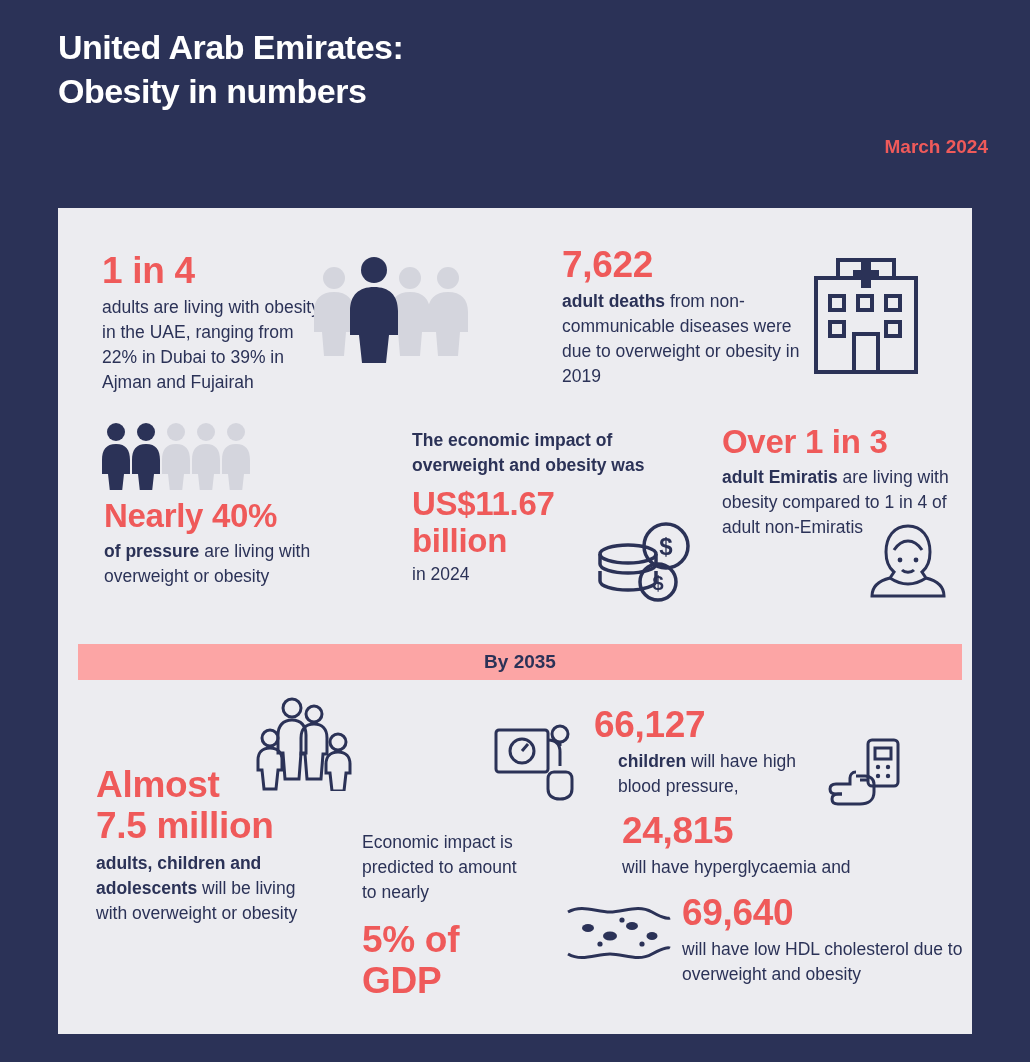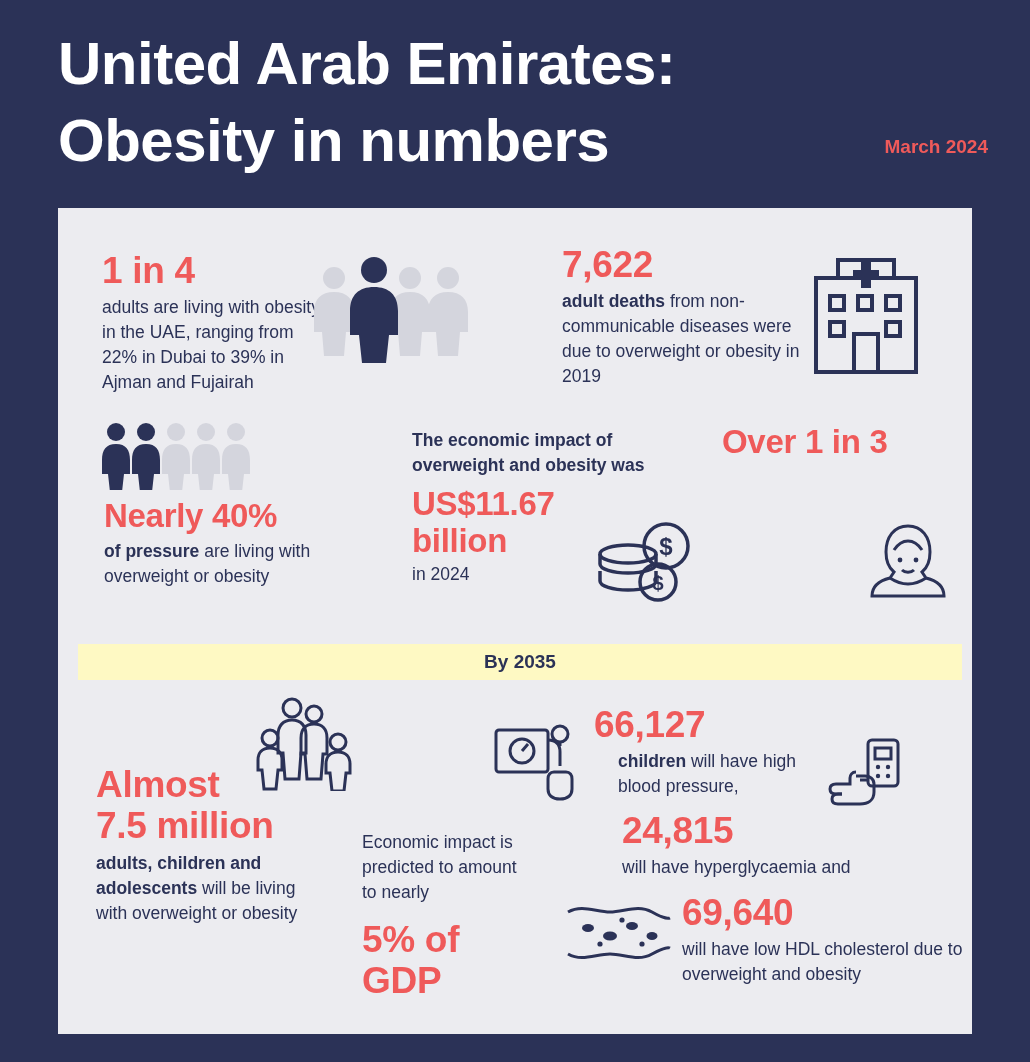--- a/index.html
+++ b/index.html
@@ -14,21 +14,21 @@
   .page { position: relative; width: 1030px; height: 1062px; }
 
   
   .header {
     position: absolute;
     left: 58px; top: 26px;
     width: 930px;
   }
   .title {
     color: #ffffff;
-    font-size: 60px;
+    font-size: 34px;
     font-weight: bold;
     line-height: 1.28;
     letter-spacing: -0.5px;
     white-space: pre-line;
     margin: 0;
   }
   .date {
     position: absolute;
     right: 0; top: 110px;
     color: #ef5a5a;
@@ -43,21 +43,21 @@
     width: 914px;
     background: #ececf0;
   }
   #panel-top { top: 208px; height: 420px; }
   #panel-bottom { top: 628px; height: 406px; }
 
   .band {
     position: absolute;
     left: 78px; top: 644px;
     width: 884px; height: 36px;
-    background: #fef9c3;
+    background: #fca5a5;
     color: #2b3257;
     font-size: 19px;
     font-weight: bold;
     display: flex;
     align-items: center;
     justify-content: center;
   }
 
   
   .stat { position: absolute; }
@@ -208,20 +208,23 @@
       </g>
       <g fill="#2b3257" font-family="Liberation Sans, sans-serif" font-weight="bold">
         <text x="70" y="39" font-size="24" text-anchor="middle">$</text>
         <text x="62" y="74" font-size="20" text-anchor="middle">$</text>
       </g>
     </svg>
   </div>
 
   <div class="stat" style="left:722px; top:424px; width:240px;">
     <div class="big" style="white-space:nowrap;">Over 1 in 3</div>
+    <div class="body mt4" style="width:240px;">
+      <b>adult Emiratis</b><span> are living with obesity compared to 1 in 4 of adult non-Emiratis</span>
+    </div>
   </div>
 
   <div class="icon" style="left:868px; top:520px;">
     <svg width="80" height="78" viewBox="0 0 80 78" aria-hidden="true">
       <g fill="none" stroke="#2b3257" stroke-width="3">
         <path d="M40 6c-14 0-22 11-22 26 0 10 3 16 8 20l-4 6c-12 3-18 9-18 18h72c0-9-6-15-18-18l-4-6c5-4 8-10 8-20C62 17 54 6 40 6z"></path>
         <path d="M26 30c4-6 9-9 14-9s10 3 14 9"></path>
         <circle cx="32" cy="40" r="2.4" fill="#2b3257" stroke="none"></circle>
         <circle cx="48" cy="40" r="2.4" fill="#2b3257" stroke="none"></circle>
         <path d="M34 50c3 3 9 3 12 0"></path>

